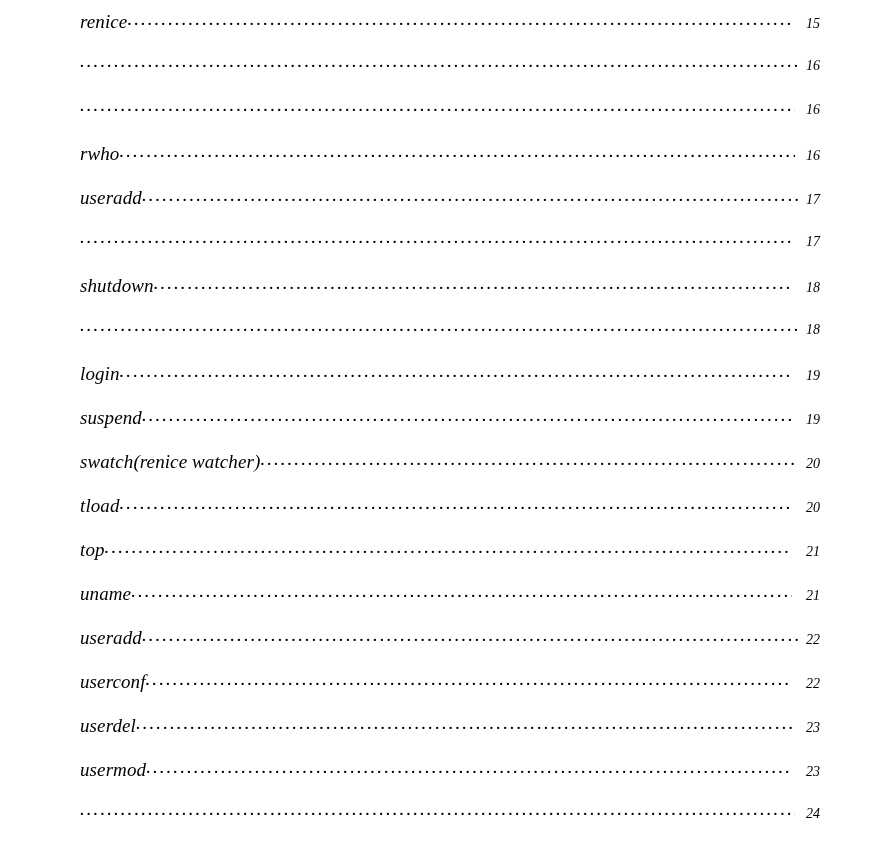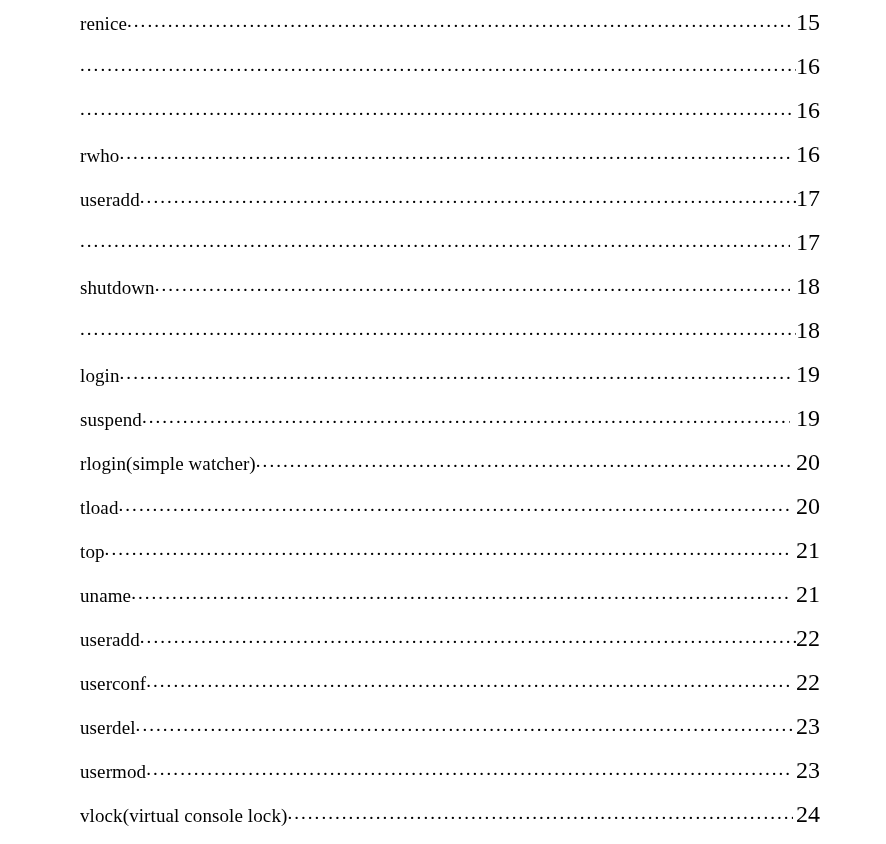--- a/index.html
+++ b/index.html
@@ -12,20 +12,21 @@
     height: 844px;
     overflow: hidden;
     font-family: "Liberation Serif", "DejaVu Serif", serif;
     color: #000000;
   }
   #toc-page {
     position: relative;
     width: 886px;
     height: 844px;
     background: #ffffff;
+    font-style: italic;
   }
   #toc-list {
     position: absolute;
     left: 80px;
     top: 0;
     width: 740px; 
     list-style: none;
     margin: 0;
     padding: 0;
   }
@@ -59,21 +60,21 @@
     bottom: 0;
     letter-spacing: 2.05px;
     font-size: 19px;
     line-height: 19px;
     overflow: hidden;
     white-space: nowrap;
   }
   .toc-page-num {
     flex: 0 0 auto;
     text-align: right;
-    font-size: 24px;
+    font-size: 14px;
   }
   
   .gap-0 .toc-page-num { padding-left: 0px; }
   .gap-1 .toc-page-num { padding-left: 3px; }
   .gap-2 .toc-page-num { padding-left: 6px; }
   .num-w2 { min-width: 22px; }
 </style>
 </head>
 <body>
 
@@ -119,21 +120,21 @@
         <span class="toc-label">login</span>
         <span class="toc-dots"></span>
         <span class="toc-page-num num-w2">19</span>
       </li>
       <li class="toc-entry gap-2">
         <span class="toc-label">suspend</span>
         <span class="toc-dots"></span>
         <span class="toc-page-num num-w2">19</span>
       </li>
       <li class="toc-entry gap-1">
-        <span class="toc-label">rlogin(simple watcher)</span>
+        <span class="toc-label">swatch(renice watcher)</span>
         <span class="toc-dots"></span>
         <span class="toc-page-num num-w2">20</span>
       </li>
       <li class="toc-entry gap-2">
         <span class="toc-label">tload</span>
         <span class="toc-dots"></span>
         <span class="toc-page-num num-w2">20</span>
       </li>
       <li class="toc-entry gap-2">
         <span class="toc-label">top</span>
@@ -159,18 +160,17 @@
         <span class="toc-label">userdel</span>
         <span class="toc-dots"></span>
         <span class="toc-page-num num-w2">23</span>
       </li>
       <li class="toc-entry gap-2">
         <span class="toc-label">usermod</span>
         <span class="toc-dots"></span>
         <span class="toc-page-num num-w2">23</span>
       </li>
       <li class="toc-entry gap-1">
-        <span class="toc-label">vlock(virtual console lock)</span>
         <span class="toc-dots"></span>
         <span class="toc-page-num num-w2">24</span>
       </li>
     </ul>
 </div>
 
 </body></html>

